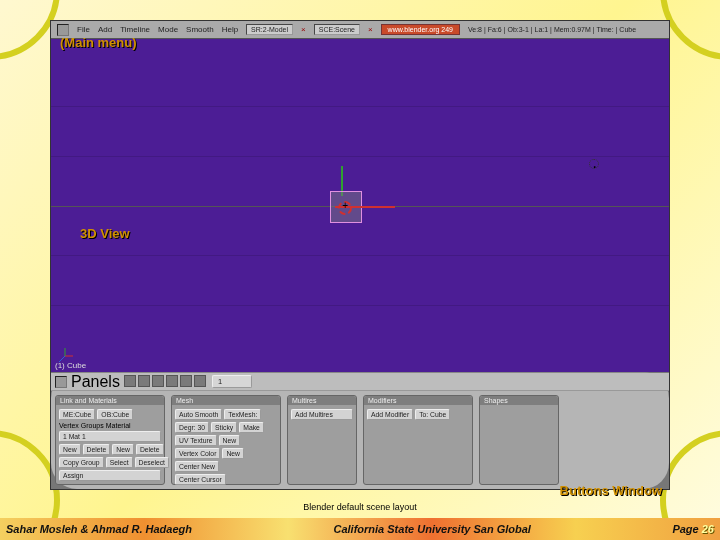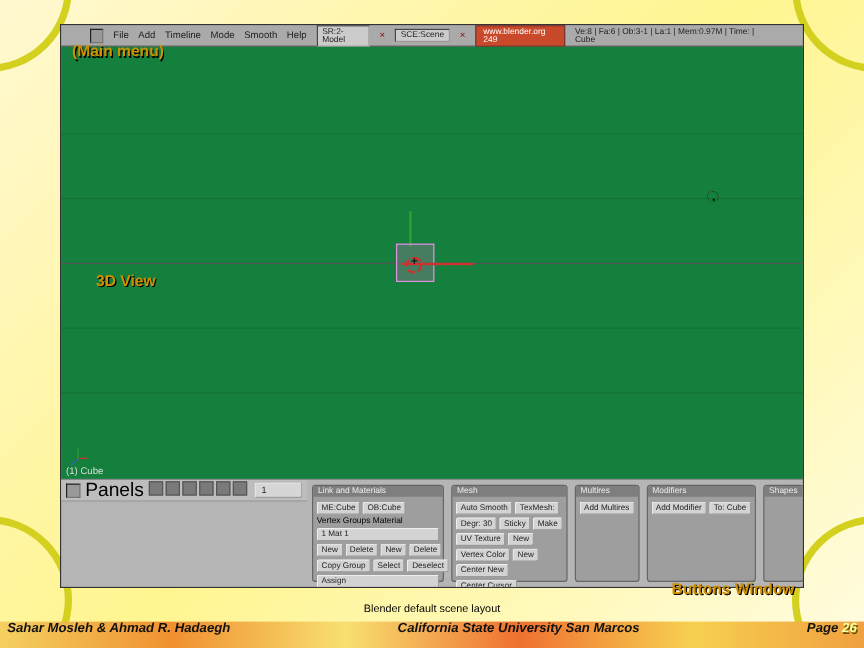--- a/index.html
+++ b/index.html
@@ -28,21 +28,21 @@
     flex-direction: column;
   }
   .top-menubar {
     height: 18px;
     background: #aaa;
     display: flex;
     align-items: center;
     font-size: 8px;
     color: #222;
     gap: 8px;
-    padding: 0 24px;
+    padding: 0 6px;
     border-bottom: 1px solid #555;
   }
   .top-menubar .spacer { flex: 1; }
   .scene-box {
     background: #ccc;
     border: 1px inset #999;
     font-size: 7px;
     padding: 1px 4px;
   }
   .url-box {
@@ -62,21 +62,21 @@
     font-weight: bold;
     position: absolute;
     text-shadow: 1px 1px 0 #000;
   }
   .ann-userprefs { top: 22px; left: 60px; font-size: 13px; line-height: 1.1; }
   .ann-3dview { top: 190px; left: 80px; font-size: 13px; margin-top: 36px; }
   .ann-buttons { bottom: 42px; right: 58px; font-size: 13px; }
 
   .viewport {
     flex: 1;
-    background: #15803d;
+    background: #4c1d95;
     position: relative;
     overflow: hidden;
   }
   .grid-line-h {
     position: absolute; left: 0; right: 0; top: 50%;
     height: 1px; background: #555;
   }
   .grid-faint {
     position: absolute; left: 0; right: 0;
     height: 1px; background: rgba(0,0,0,0.12);
@@ -131,25 +131,26 @@
     border-radius: 2px;
     white-space: nowrap;
   }
   .mini-icon {
     width: 12px; height: 12px;
     background: #999;
     display: inline-block;
     border: 1px inset #777;
   }
   .buttons-window {
-    height: 90px;
+    height: 117px;
     background: #b5b5b5;
     border-top: 1px solid #888;
     display: flex;
-    flex-direction: row;
+    flex-direction: column;
+    border-radius: 26px;
   }
   .bw-header {
     height: 18px;
     display: flex;
     align-items: center;
     gap: 4px;
     padding: 0 4px;
     background: #bdbdbd;
     border-bottom: 1px solid #999;
   }
@@ -198,21 +199,21 @@
     font-size: 9px;
     font-weight: normal;
     color: #000;
   }
   .footer {
     position: absolute;
     bottom: 0; left: 0; right: 0;
     height: 22px;
     background: linear-gradient(90deg, #f4d060 0%, #f09030 20%, #f8e070 40%, #ef7030 60%, #f7d050 80%, #f0a040 100%);
     display: flex;
-    align-items: flex-start;
+    align-items: center;
     justify-content: space-between;
     font-size: 11px;
     font-weight: bold;
     font-style: italic;
     color: #111;
     padding: 0 6px;
   }
   .footer .page { font-style: italic; }
   .footer .page .num { color: #ffffa0; text-shadow: 1px 1px 0 #665500; }
 </style>
@@ -361,18 +362,18 @@
   <br>
   <span>(Main menu)</span>
 </div>
 <div class="annotation ann-3dview">3D View</div>
 <div class="annotation ann-buttons">Buttons Window</div>
 
 <div class="caption">Blender default scene layout</div>
 
 <div class="footer">
   <span>Sahar Mosleh &amp; Ahmad R. Hadaegh</span>
-  <span>California State University San Marcos</span>
+  <span>California State University San Global</span>
   <span class="page">
     <span>Page</span>
     <span class="num">26</span>
   </span>
 </div>
 
 </body></html>

